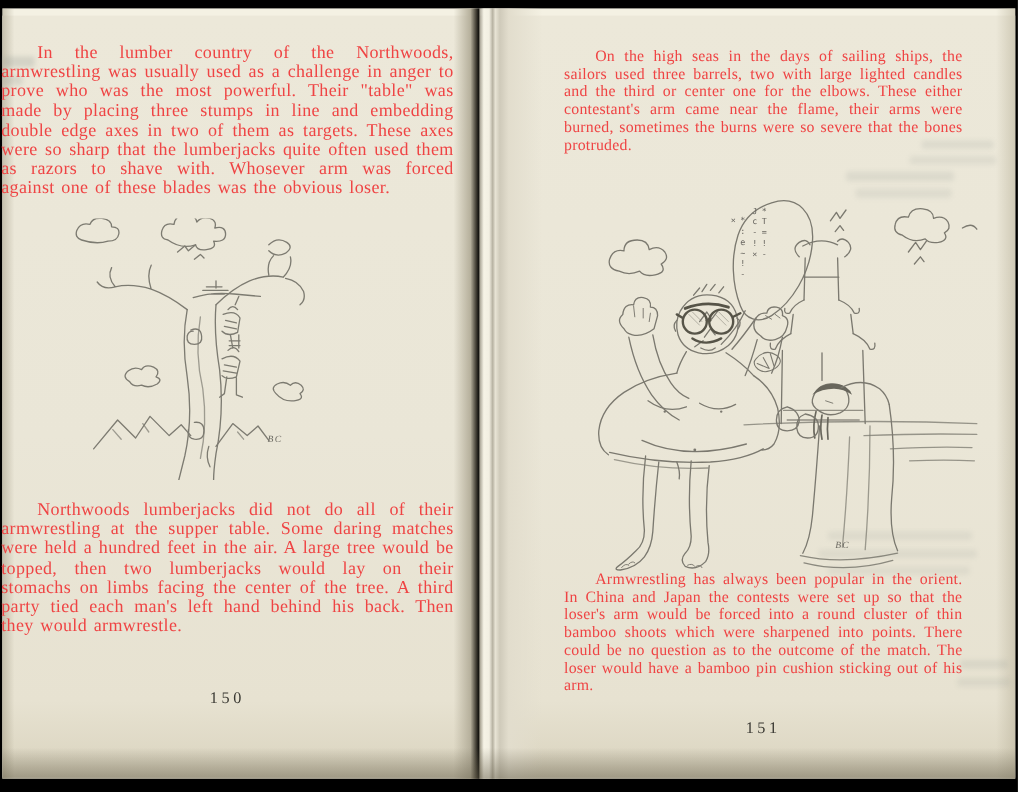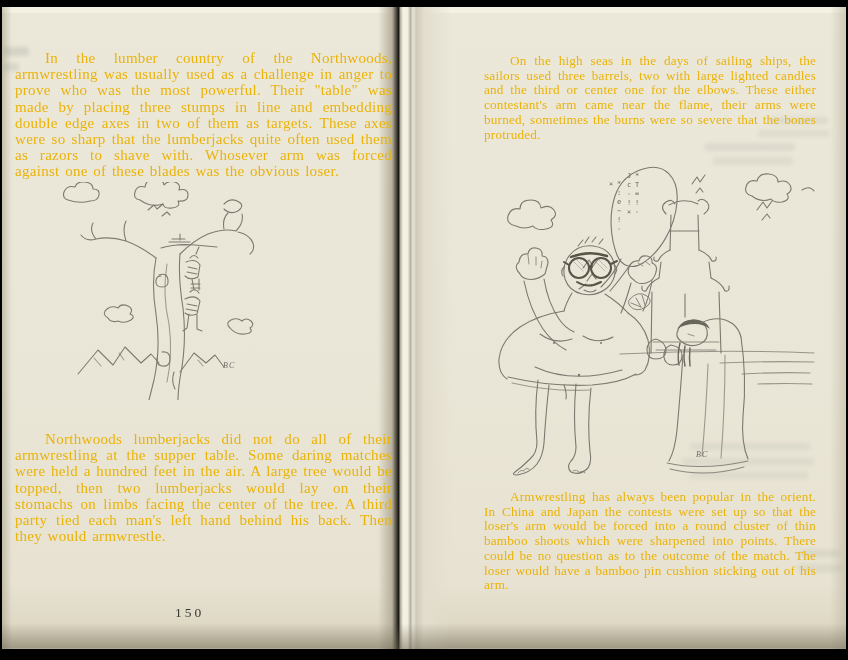--- a/index.html
+++ b/index.html
@@ -12,21 +12,21 @@
     background:linear-gradient(90deg,
       rgba(181,175,156,0) 0%, #b6b09c 19%, #4a463b 25%, #14130f 28%,
       rgba(106,101,87,.45) 30%, #f6f3e6 34%, #f2efe2 40%, #b7b2a2 44%,
       #e8e4d5 47%, #cfcaba 52%, #e2ddcd 62%, rgba(226,221,205,0) 100%);}
   .edge-left{position:absolute;left:2px;top:7px;width:10px;bottom:11px;
     background:linear-gradient(90deg,rgba(150,143,120,.45),rgba(150,143,120,0));}
   .edge-right{position:absolute;right:2px;top:7px;width:16px;bottom:11px;
     background:linear-gradient(270deg,rgba(190,183,160,.6),rgba(190,183,160,0));}
   .bottom-shade{position:absolute;left:2px;right:2px;bottom:11px;height:26px;
     background:linear-gradient(180deg,rgba(99,92,72,0),rgba(99,92,72,.5));}
-  .para{position:absolute;margin:14px;color:#eab308;text-align:justify;}
+  .para{position:absolute;margin:0;color:#ef4444;text-align:justify;}
   .pl{left:1px;width:377px;font-size:15px;line-height:16.2px;letter-spacing:.3px;
       word-spacing:1.5px;text-indent:30px;}
   .pr{left:470px;width:332px;font-size:13.2px;line-height:14.7px;letter-spacing:.2px;
       word-spacing:1px;text-indent:26px;}
   .pagenum{position:absolute;color:#3a3933;letter-spacing:3px;font-size:13.5px;text-align:center;}
   .sketch{position:absolute;}
   .sig{position:absolute;font-size:8px;color:#6e6c64;font-style:italic;letter-spacing:1px;margin-left:30px;}
   .vcol{position:absolute;writing-mode:vertical-rl;text-orientation:upright;
         font-family:"DejaVu Sans Mono",monospace;font-size:7px;letter-spacing:1px;color:#686660;}
   .ghost{position:absolute;background:#8e958f;filter:blur(2px);border-radius:2px;}
@@ -76,21 +76,21 @@
       <path d="M162,110 q5,-5 9,1 M157,117 q10,-5 15,2 l-3,13 q-8,3 -12,-1 M159,122 l10,2 M158,127 l11,2 M161,132 l-2,14 l-4,3 M169,133 l0,14 l5,2"></path>
       <path d="M80,136 q-7,-4 -1,-9 q5,-4 11,-1 q3,-5 10,-2 q6,3 2,8 q6,2 1,6 q-7,4 -13,1 q-7,2 -10,-3"></path>
       <path d="M202,146 q-5,-5 1,-8 q6,-3 11,1 q4,-4 9,0 q4,4 -1,7 q4,5 -5,6 q-9,1 -15,-6"></path>
       <path d="M50,192 L70,168 L85,183 L97,165 L113,181 L123,172 L131,181"></path>
       <path d="M66,176 l7,8 M91,171 l5,7" opacity=".7"></path>
       <path d="M152,190 L166,171 L178,181 L187,173 L196,185"></path>
       <path d="M170,178 l5,6" opacity=".7"></path>
     </g>
   </svg>
   <div class="sig" style="left:193px;top:361px">BC</div>
-  <div class="pagenum" style="left:1px;width:377px;top:605px">150</div>
+  <div class="pagenum" style="left:1px;width:377px;top:574px">150</div>
 
   <p class="para pr" style="top:40px">On the high seas in the days of sailing ships, the sailors used three barrels, two with large lighted candles and the third or center one for the elbows. These either contestant's arm came near the flame, their arms were burned, sometimes the burns were so severe that the bones protruded.</p>
   <p class="para pr" style="top:476px">Armwrestling has always been popular in the orient. In China and Japan the contests were set up so that the loser's arm would be forced into a round cluster of thin bamboo shoots which were sharpened into points. There could be no question as to the outcome of the match. The loser would have a bamboo pin cushion sticking out of his arm.</p>
 
   <svg class="sketch" style="left:480px;top:162px" width="335" height="335" viewBox="0 0 335 335">
     <g stroke="#6f6d64" fill="none" stroke-width="1.1" stroke-linecap="round" stroke-linejoin="round" opacity="0.9">
       <path d="M36,64 q-10,-2 -8,-10 q3,-9 12,-7 q0,-9 11,-9 q9,0 10,8 q8,-4 13,2 q4,6 -3,10 q5,7 -5,9 q-9,2 -13,-3 q-9,4 -17,0"></path>
       <path d="M272,34 q-8,-2 -6,-9 q2,-8 11,-6 q2,-8 12,-7 q9,1 9,8 q8,-3 12,3 q3,6 -3,9 q4,6 -5,8 q-8,1 -11,-3 q-10,4 -19,-3 M322,28 q8,-5 12,1"></path>
       <path d="M277,48 l6,-8 l4,6 l5,-7 M282,58 l5,-6 l3,4"></path>
       <path d="M212,22 l5,-7 l3,5 l5,-7 M216,31 l4,-5 l3,4"></path>
@@ -148,15 +148,16 @@
       <path d="M261,175 Q267,216 263,254 Q261,281 268,297"></path>
       <path d="M203,193 Q200,236 197,268 Q195,288 189,299"></path>
       <path d="M187,301 Q222,309 268,299 M190,307 q36,9 74,-2" opacity=".85"></path>
       <path d="M228,202 Q226,252 222,294 M245,193 Q245,246 241,296" opacity=".7"></path>
     </g>
   </svg>
 
   <div class="vcol" style="left:625px;top:172px;height:70px">*T=!-Jc-!×</div>
   <div class="vcol" style="left:607px;top:180px;height:52px">*:e~!-×</div>
   <div class="sig" style="left:666px;top:450px">BC</div>
+  <div class="pagenum" style="left:470px;width:332px;top:599px">151</div>
 
   <div class="bottom-shade"></div>
 </div>
 
 </body></html>

